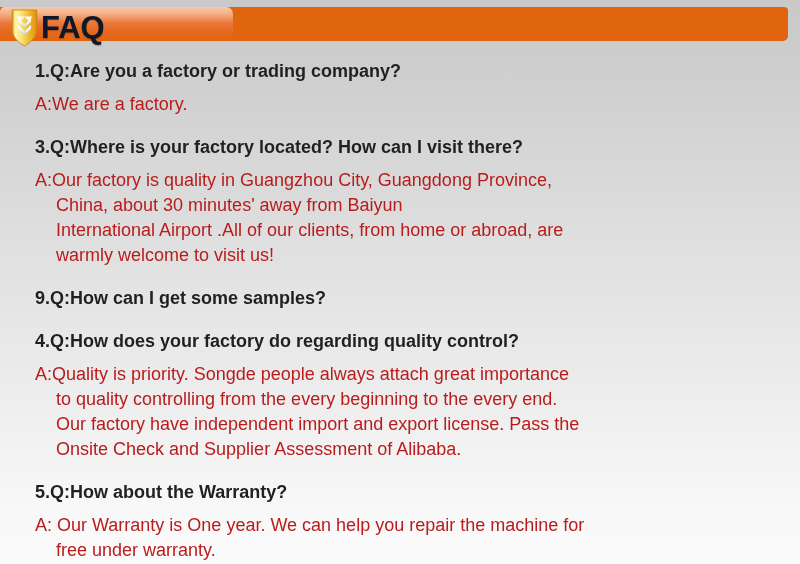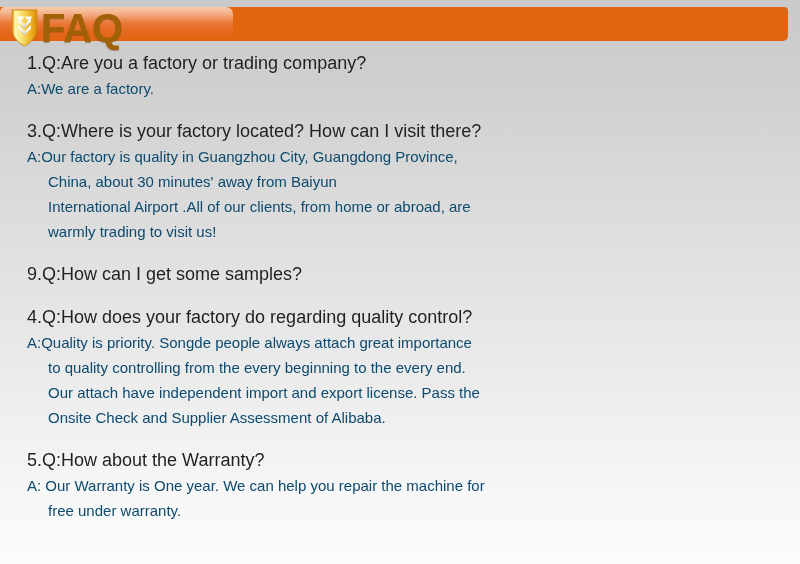--- a/index.html
+++ b/index.html
@@ -70,55 +70,55 @@
     top: 2px;
     width: 27px;
     height: 38px;
   }
   .faq-title {
     position: absolute;
     left: 41px;
     top: 1px;
     height: 40px;
     line-height: 40px;
-    font-size: 40px;
+    font-size: 31px;
     font-weight: bold;
-    color: #a16207;
+    color: #0f172a;
     letter-spacing: 0px;
     text-shadow: 0 1px 1px rgba(120, 50, 10, 0.45);
     white-space: nowrap;
   }
 
   
   .faq-list {
     position: absolute;
     left: 0;
     top: 50px;
     width: 800px;
   }
   .faq-item {
     margin: 0 0 17px 0;
   }
   .faq-item:last-child { margin-bottom: 0; }
 
   .faq-q {
-    margin: 0;
+    margin: 8px;
+    padding: 0 0 0 27px;
+    font-size: 18px;
+    font-weight: bold;
+    color: #231f20;
+    line-height: 26px;
+    white-space: nowrap;
+  }
+  .faq-a {
+    margin: 8px;
     padding: 0 0 0 27px;
     font-size: 18px;
     font-weight: normal;
-    color: #231f20;
-    line-height: 26px;
-    white-space: nowrap;
-  }
-  .faq-a {
-    margin: 0;
-    padding: 0 0 0 27px;
-    font-size: 15px;
-    font-weight: normal;
-    color: #0c4a6e;
+    color: #b91c1c;
     line-height: 25px;
   }
   .faq-a-line {
     display: block;
     white-space: nowrap;
   }
   .faq-a-line.indent {
     padding-left: 21px;
   }
 </style>
@@ -168,34 +168,34 @@
         <span class="faq-a-line">A:We are a factory.</span>
       </div>
     </div>
 
     <div class="faq-item">
       <div class="faq-q">3.Q:Where is your factory located? How can I visit there?</div>
       <div class="faq-a">
         <span class="faq-a-line">A:Our factory is quality in Guangzhou City, Guangdong Province,</span>
         <span class="faq-a-line indent">China, about 30 minutes' away from Baiyun</span>
         <span class="faq-a-line indent">International Airport .All of our clients, from home or abroad, are</span>
-        <span class="faq-a-line indent">warmly trading to visit us!</span>
+        <span class="faq-a-line indent">warmly welcome to visit us!</span>
       </div>
     </div>
 
     <div class="faq-item">
       <div class="faq-q">9.Q:How can I get some samples?</div>
     </div>
 
     <div class="faq-item">
       <div class="faq-q">4.Q:How does your factory do regarding quality control?</div>
       <div class="faq-a">
         <span class="faq-a-line">A:Quality is priority. Songde people always attach great importance</span>
         <span class="faq-a-line indent">to quality controlling from the every beginning to the every end.</span>
-        <span class="faq-a-line indent">Our attach have independent import and export license. Pass the</span>
+        <span class="faq-a-line indent">Our factory have independent import and export license. Pass the</span>
         <span class="faq-a-line indent">Onsite Check and Supplier Assessment of Alibaba.</span>
       </div>
     </div>
 
     <div class="faq-item">
       <div class="faq-q">5.Q:How about the Warranty?</div>
       <div class="faq-a">
         <span class="faq-a-line">A: Our Warranty is One year. We can help you repair the machine for</span>
         <span class="faq-a-line indent">free under warranty.</span>
       </div>

